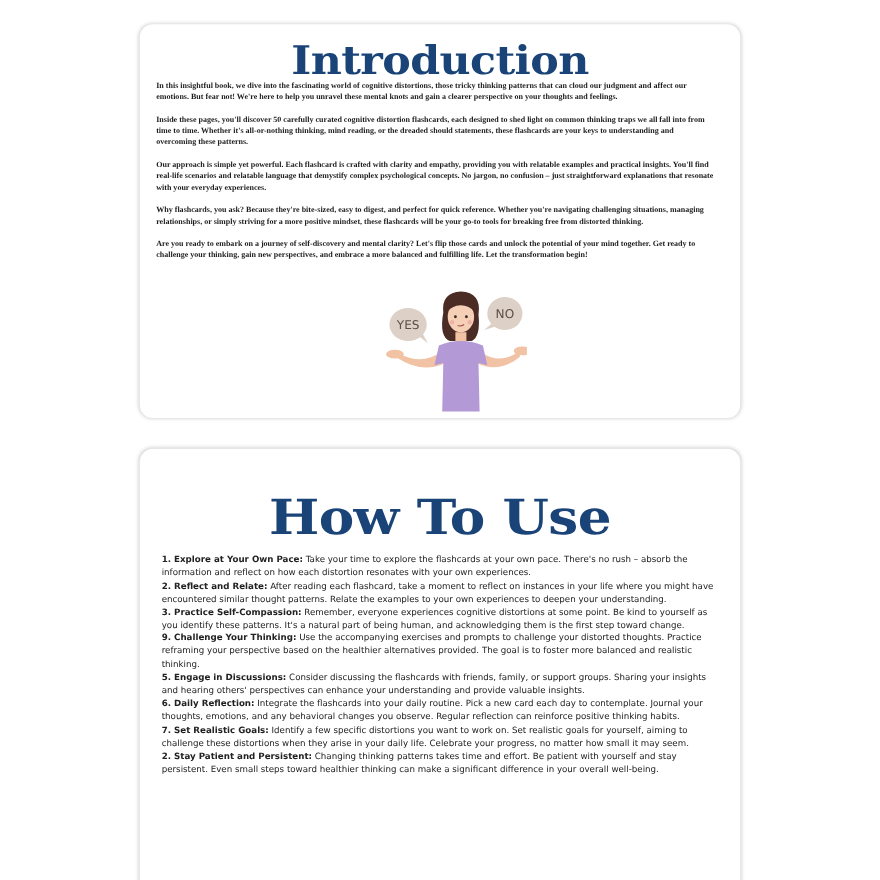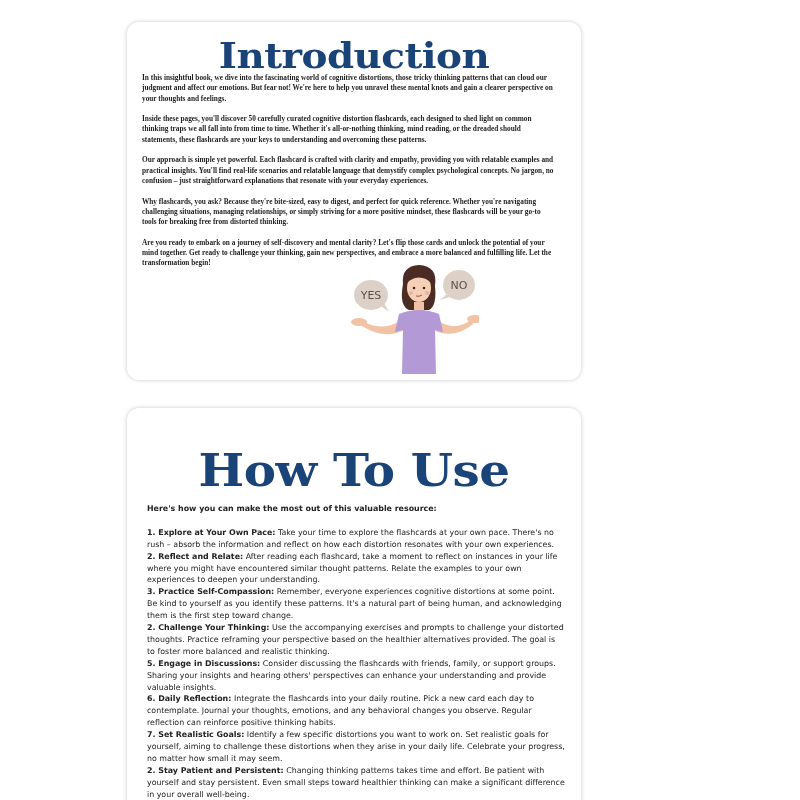--- a/index.html
+++ b/index.html
@@ -4,21 +4,21 @@
 <style>
   html, body { margin: 0; padding: 0; }
   body {
     width: 800px; height: 800px; overflow: hidden;
     background: #ffffff;
     font-family: "DejaVu Sans", sans-serif;
     position: relative;
   }
   .card {
     position: absolute;
-    left: 127px; width: 454px;
+    left: 127px; width: 546px;
     background: #ffffff;
     border-radius: 12px;
     box-shadow: 0 0 4px rgba(0,0,0,0.22);
   }
   #card-intro { top: 22px; height: 358px; }
   #card-howto { top: 408px; height: 420px; border-bottom-left-radius: 0; border-bottom-right-radius: 0; }
   .title {
     font-family: "DejaVu Serif", serif;
     font-weight: bold;
     color: #1a4478;
@@ -86,23 +86,22 @@
     <ellipse cx="20" cy="60" rx="8" ry="4" fill="#f2c2a5"></ellipse>
     <ellipse cx="136" cy="57" rx="8" ry="4" fill="#f2c2a5"></ellipse>
 
     <path d="M60 52 Q80 44 100 52 L104 70 L96 68 L97 112 L63 112 L64 68 L56 70 Z" fill="#b39ad6"></path>
   </svg>
 </div>
 
 <div class="card" id="card-howto">
   <h1 class="title" id="howto-title">How To Use</h1>
   <div class="howto-body">
-    <p class="lead">Here's how you can make the most out of this valuable resource:</p>
     <p><b>1. Explore at Your Own Pace:</b><span> Take your time to explore the flashcards at your own pace. There's no rush – absorb the information and reflect on how each distortion resonates with your own experiences.</span></p>
     <p><b>2. Reflect and Relate:</b><span> After reading each flashcard, take a moment to reflect on instances in your life where you might have encountered similar thought patterns. Relate the examples to your own experiences to deepen your understanding.</span></p>
     <p><b>3. Practice Self-Compassion:</b><span> Remember, everyone experiences cognitive distortions at some point. Be kind to yourself as you identify these patterns. It's a natural part of being human, and acknowledging them is the first step toward change.</span></p>
-    <p><b>2. Challenge Your Thinking:</b><span> Use the accompanying exercises and prompts to challenge your distorted thoughts. Practice reframing your perspective based on the healthier alternatives provided. The goal is to foster more balanced and realistic thinking.</span></p>
+    <p><b>9. Challenge Your Thinking:</b><span> Use the accompanying exercises and prompts to challenge your distorted thoughts. Practice reframing your perspective based on the healthier alternatives provided. The goal is to foster more balanced and realistic thinking.</span></p>
     <p><b>5. Engage in Discussions:</b><span> Consider discussing the flashcards with friends, family, or support groups. Sharing your insights and hearing others' perspectives can enhance your understanding and provide valuable insights.</span></p>
     <p><b>6. Daily Reflection:</b><span> Integrate the flashcards into your daily routine. Pick a new card each day to contemplate. Journal your thoughts, emotions, and any behavioral changes you observe. Regular reflection can reinforce positive thinking habits.</span></p>
     <p><b>7. Set Realistic Goals:</b><span> Identify a few specific distortions you want to work on. Set realistic goals for yourself, aiming to challenge these distortions when they arise in your daily life. Celebrate your progress, no matter how small it may seem.</span></p>
     <p><b>2. Stay Patient and Persistent:</b><span> Changing thinking patterns takes time and effort. Be patient with yourself and stay persistent. Even small steps toward healthier thinking can make a significant difference in your overall well-being.</span></p>
   </div>
 </div>
 
 </body></html>

